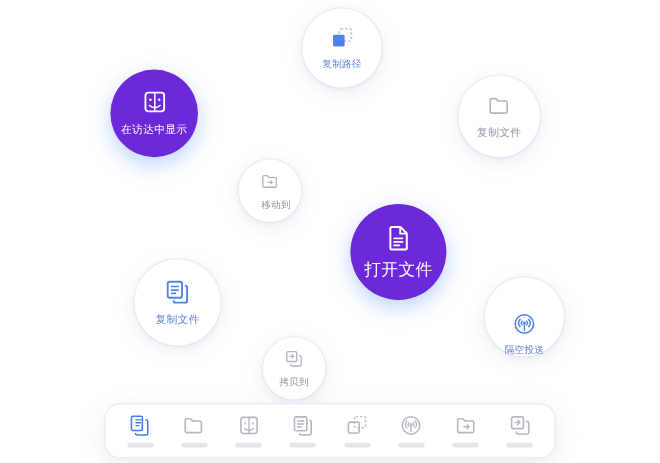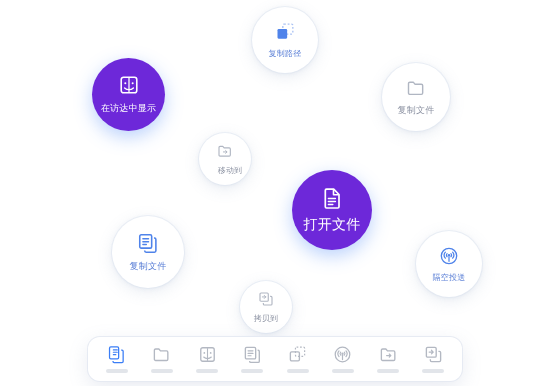--- a/index.html
+++ b/index.html
@@ -136,33 +136,33 @@
         <span class="b-label" style="font-size: 14px;">打开文件</span>
       </div>
       <div class="bubble ghost accent" style="left: 112px; top: 216px; width: 72px; height: 72px;">
         <span class="b-icon"><svg width="22" height="22" viewBox="0 0 24 24" fill="none">
             <rect x="3" y="3" width="13" height="14.6" rx="1.6" stroke="#4f83ea" stroke-width="1.7"></rect>
             <path d="M6.4 7.4h6.2M6.4 10.6h6.2M6.4 13.6h3.8" stroke="#4f83ea" stroke-width="1.5" stroke-linecap="round"></path>
             <path d="M8.4 20.2v.3A1.5 1.5 0 0 0 9.9 22h9.2a1.5 1.5 0 0 0 1.5-1.5V8.1a1.5 1.5 0 0 0-1.5-1.5h-.6" stroke="#4f83ea" stroke-width="1.7" stroke-linejoin="round"></path>
           </svg></span>
         <span class="b-label" style="font-size: 9px;">复制文件</span>
       </div>
-      <div class="bubble ghost accent" style="left: 416px; top: 231px; width: 66px; height: 66px;">
+      <div class="bubble ghost accent" style="left: 404px; top: 231px; width: 66px; height: 66px; justify-content: flex-end;">
         <span class="b-icon"><svg width="20" height="20" viewBox="0 0 24 24" fill="none">
             <circle cx="12" cy="12" r="9.2" stroke="#4f83ea" stroke-width="1.6"></circle>
             <path d="M7.6 14.6a5.6 5.6 0 0 1 0-7.2" stroke="#4f83ea" stroke-width="1.5" stroke-linecap="round"></path>
             <path d="M16.4 7.4a5.6 5.6 0 0 1 0 7.2" stroke="#4f83ea" stroke-width="1.5" stroke-linecap="round"></path>
             <path d="M9.7 12.9a2.9 2.9 0 0 1 0-3.8" stroke="#4f83ea" stroke-width="1.4" stroke-linecap="round"></path>
             <path d="M14.3 9.1a2.9 2.9 0 0 1 0 3.8" stroke="#4f83ea" stroke-width="1.4" stroke-linecap="round"></path>
             <circle cx="12" cy="11" r="1.5" fill="#4f83ea"></circle>
             <path d="M12 13v5.4" stroke="#4f83ea" stroke-width="1.5" stroke-linecap="round"></path>
           </svg></span>
         <span class="b-label" style="font-size: 8px;">隔空投送</span>
       </div>
-      <div class="bubble ghost" style="left: 240px; top: 281px; width: 52px; height: 52px;">
+      <div class="bubble ghost" style="left: 219px; top: 281px; width: 52px; height: 52px;">
         <span class="b-icon"><svg width="16" height="16" viewBox="0 0 24 24" fill="none">
             <rect x="3" y="3" width="12.4" height="12.4" rx="1.6" stroke="#b0b6c2" stroke-width="1.7"></rect>
             <path d="M6.5 8.9h5.2M9.4 6.6l2.3 2.3-2.3 2.3" stroke="#b0b6c2" stroke-width="1.5" stroke-linecap="round" stroke-linejoin="round"></path>
             <path d="M8 18.1v1.3A1.6 1.6 0 0 0 9.6 21h9.8a1.6 1.6 0 0 0 1.6-1.6V9.6A1.6 1.6 0 0 0 19.4 8h-1.2" stroke="#b0b6c2" stroke-width="1.7" stroke-linejoin="round"></path>
           </svg></span>
         <span class="b-label" style="font-size: 8px;">拷贝到</span>
       </div>
     </div>
   <div id="toolbar">
       <div class="tb-item active">

